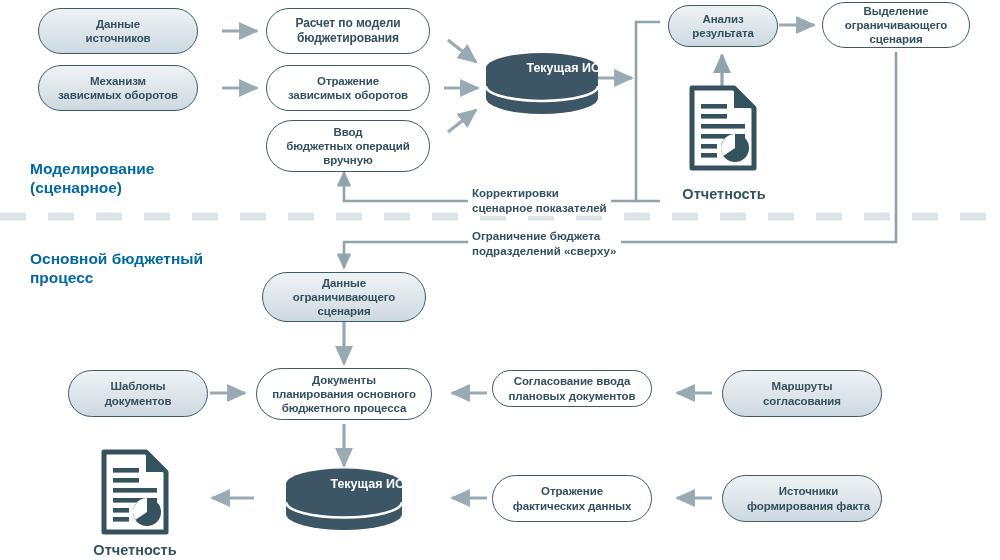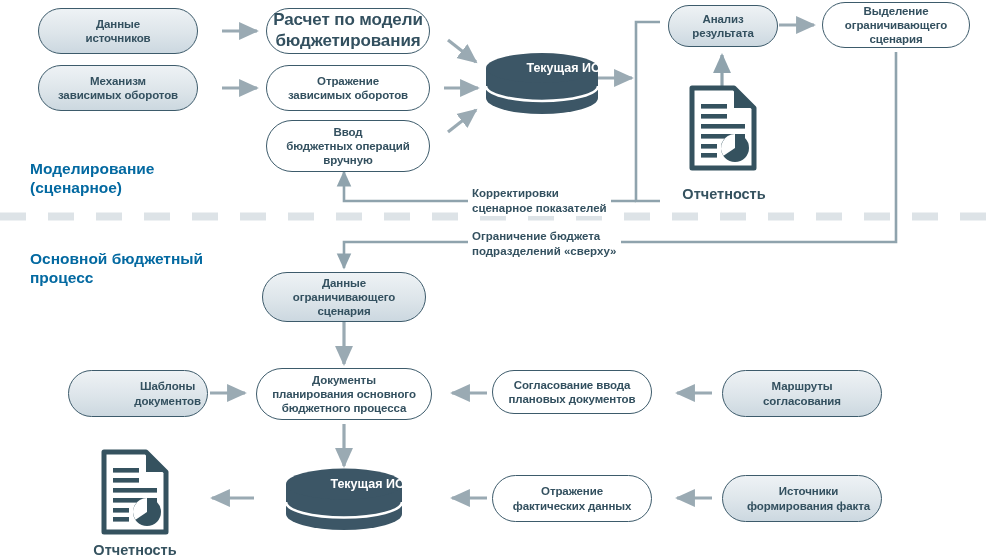--- a/index.html
+++ b/index.html
@@ -175,21 +175,21 @@
   <div class="node filled" style="left:38px; top:8px; width:160px; height:46px; border-radius:23px; font-size:11.5px;">
     <span style="white-space:pre-line;">Данные
 источников</span>
   </div>
 
   <div class="node filled" style="left:38px; top:65px; width:160px; height:46px; border-radius:23px; font-size:11.5px;align-items:center;">
     <span style="white-space:pre-line;">Механизм
 зависимых оборотов</span>
   </div>
 
-  <div class="node hollow" style="left:266px; top:8px; width:164px; height:46px; border-radius:23px; font-size:17px;">
+  <div class="node hollow" style="left:266px; top:8px; width:164px; height:46px; border-radius:23px; font-size:12px;">
     <span style="white-space:pre-line;">Расчет по модели
 бюджетирования</span>
   </div>
 
   <div class="node hollow" style="left:266px; top:65px; width:164px; height:46px; border-radius:23px; font-size:11.5px;">
     <span style="white-space:pre-line;">Отражение
 зависимых оборотов</span>
   </div>
 
   <div class="node hollow" style="left:266px; top:120px; width:164px; height:52px; border-radius:26px; font-size:11.5px;">
@@ -245,32 +245,32 @@
 
   <div class="section-label" style="left:30px; top:250px;">Основной бюджетный
 процесс</div>
 
   <div class="node filled" style="left:262px; top:272px; width:164px; height:50px; border-radius:25px; font-size:11.5px;">
     <span style="white-space:pre-line;">Данные
 ограничивающего
 сценария</span>
   </div>
 
-  <div class="node filled" style="left:68px; top:370px; width:140px; height:47px; border-radius:24px; font-size:11.5px;justify-content:flex-end;">
+  <div class="node filled" style="left:68px; top:370px; width:140px; height:47px; border-radius:24px; font-size:11.5px;">
     <span style="white-space:pre-line;">Шаблоны
 документов</span>
   </div>
 
   <div class="node hollow" style="left:256px; top:368px; width:176px; height:52px; border-radius:26px; font-size:11.5px;">
     <span style="white-space:pre-line;">Документы
 планирования основного
 бюджетного процесса</span>
   </div>
 
-  <div class="node hollow" style="left:492px; top:370px; width:160px; height:44px; border-radius:24px; font-size:11.5px;">
+  <div class="node hollow" style="left:492px; top:370px; width:160px; height:37px; border-radius:24px; font-size:11.5px;">
     <span style="white-space:pre-line;">Согласование ввода
 плановых документов</span>
   </div>
 
   <div class="node filled" style="left:722px; top:370px; width:160px; height:47px; border-radius:24px; font-size:11.5px;">
     <span style="white-space:pre-line;">Маршруты
 согласования</span>
   </div>
 
   <div class="node hollow" style="left:492px; top:475px; width:160px; height:47px; border-radius:24px; font-size:11.5px;">

